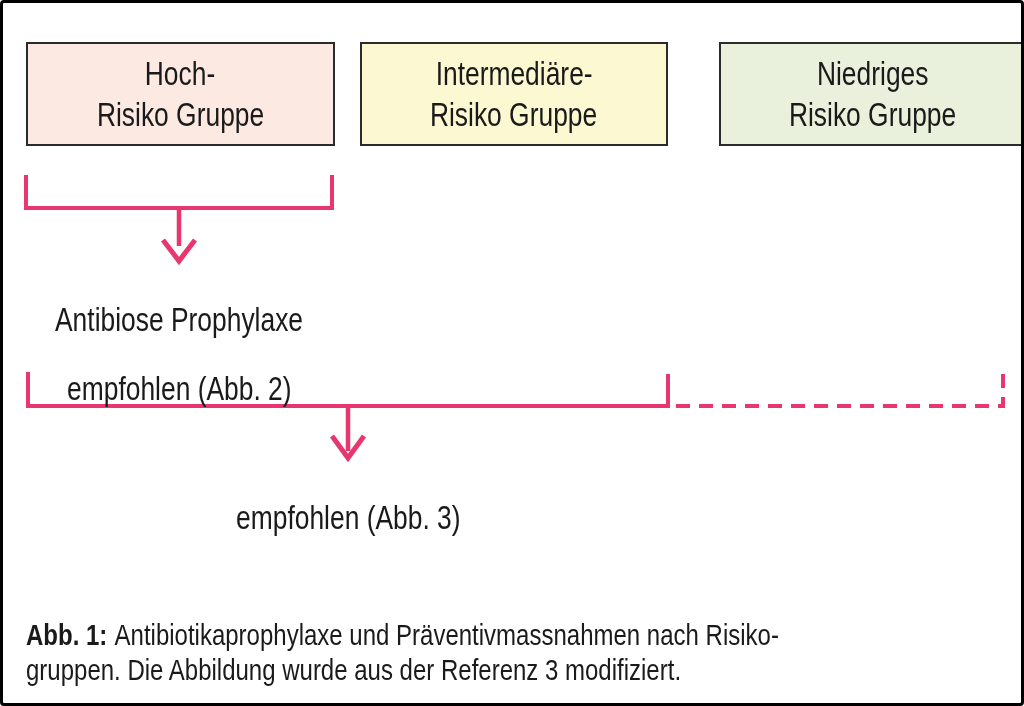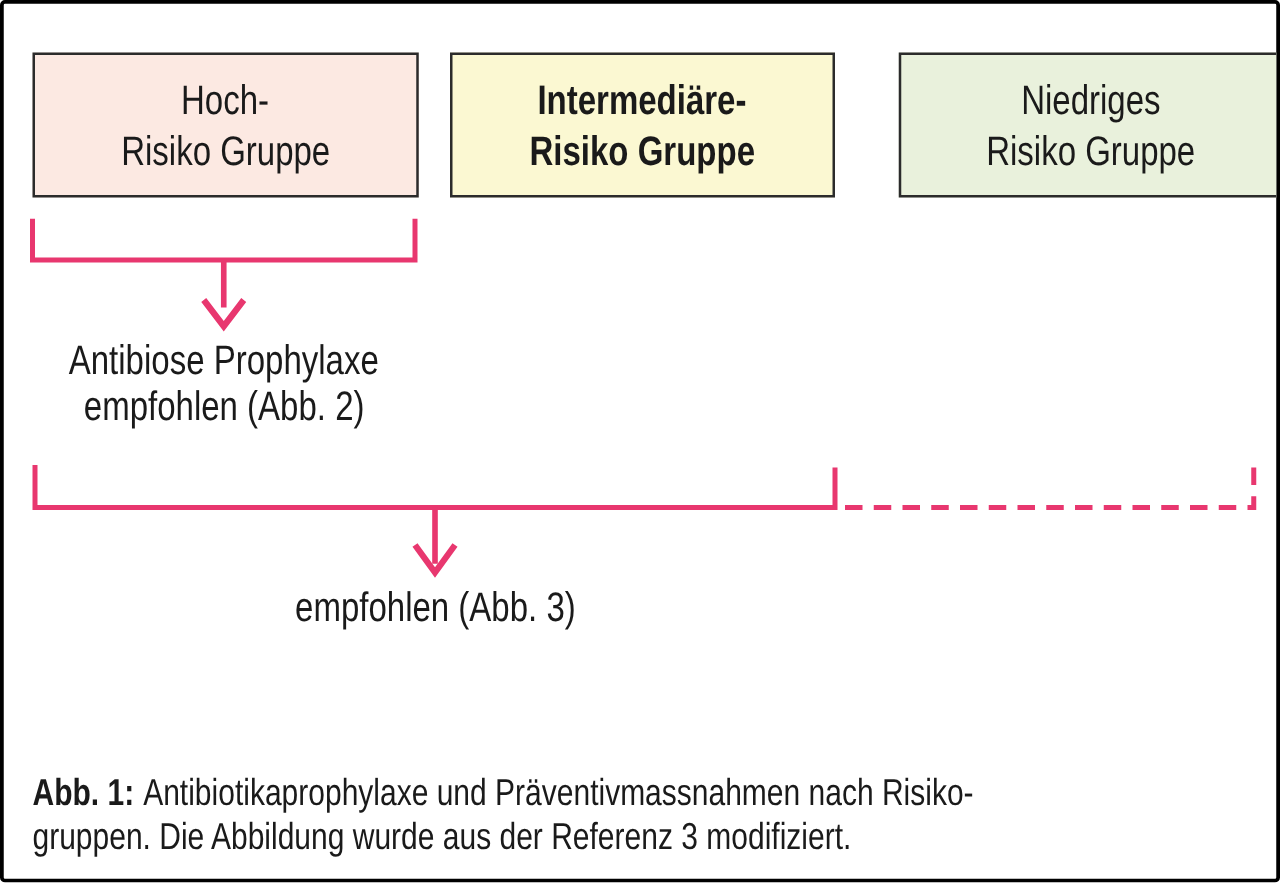--- a/index.html
+++ b/index.html
@@ -2,29 +2,29 @@
 <html><head>
 <meta charset="utf-8">
 <style>
   html,body{margin:0;padding:0;background:#fff;}
   .canvas{
     position:relative;width:1024px;height:706px;box-sizing:border-box;
     background:#ffffff;border:3px solid #000;border-radius:4px;overflow:hidden;
     font-family:"Liberation Sans",sans-serif;color:#1a1a1a;
   }
   .box{
-    position:absolute;top:39px;height:116px;box-sizing:border-box;
+    position:absolute;top:39px;height:104px;box-sizing:border-box;
     border:2px solid #2b2b2b;
     display:flex;flex-direction:column;justify-content:center;align-items:center;
   }
   .box-high{left:23px;width:309px;background:#fce9e2;}
-  .box-mid{left:357px;width:308px;background:#fbf8d2;font-weight:bold;}
+  .box-mid{left:357px;width:308px;background:#fbf8d2;}
   .box-low{left:716px;width:308px;background:#e9f1dc;}
   .box-line,.annot-line{font-size:33px;line-height:41px;text-align:center;white-space:nowrap;}
-  .annot-line{line-height:37px;}
+  .annot-line{line-height:37px;margin-top:32px;}
   .cond{display:inline-block;transform:scaleX(0.8);transform-origin:50% 50%;white-space:nowrap;}
   .overlay{position:absolute;left:0;top:0;width:1024px;height:706px;pointer-events:none;}
   .annot{position:absolute;text-align:center;}
   .annot-1{left:16px;top:266px;width:320px;}
   .annot-2{left:145px;top:464px;width:400px;}
   .caption{
     position:absolute;left:23px;top:614px;width:1240px;
     font-size:30px;line-height:35px;
     transform:scaleX(0.8);transform-origin:0 0;
   }

